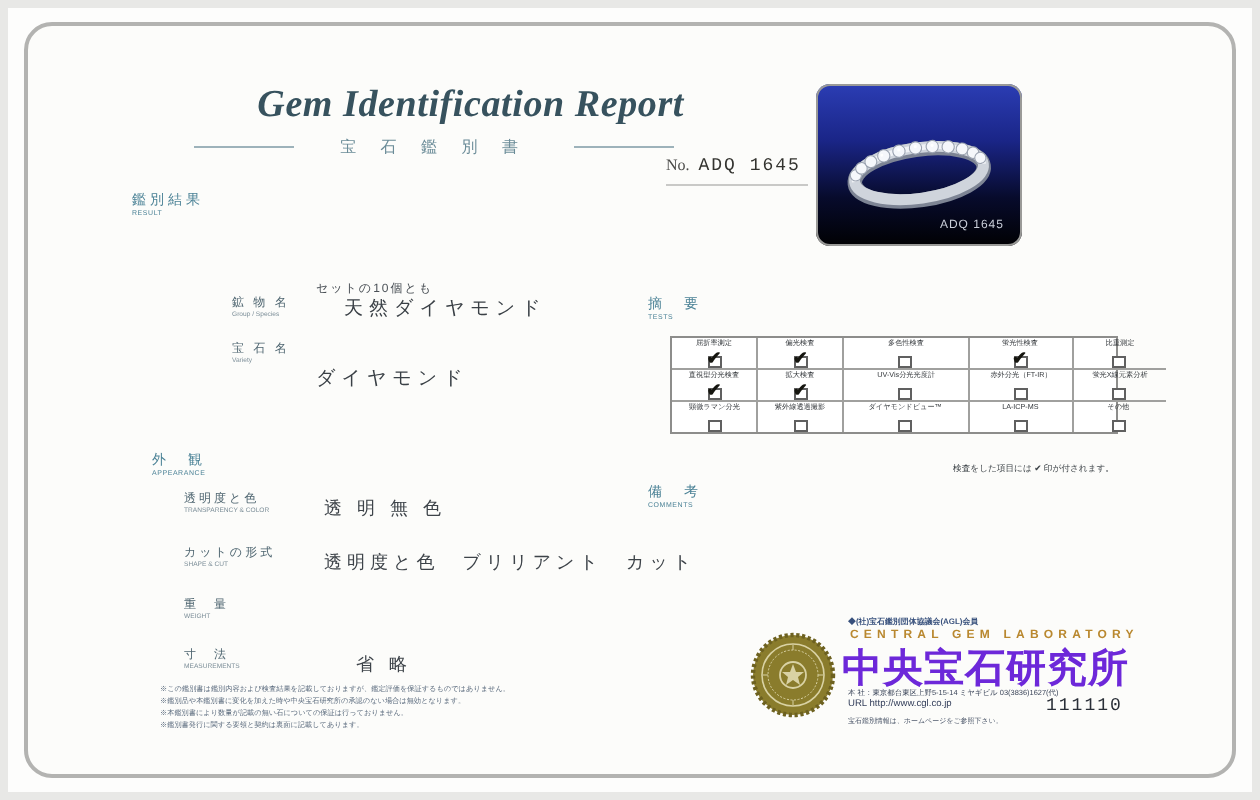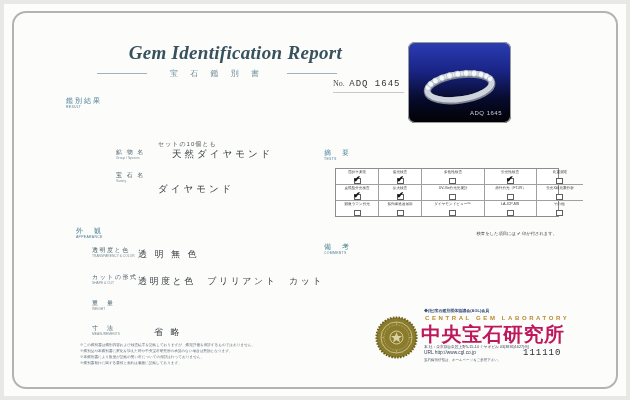--- a/index.html
+++ b/index.html
@@ -48,21 +48,21 @@
   
   .sec { color:#4b8296; line-height:1; }
   .sec .jp { font-size:7px; letter-spacing:2px; white-space:nowrap; }
   .sec .en { font-size:6px; transform:scale(0.58); transform-origin:0 0; margin-top:1px; letter-spacing:0.5px; white-space:nowrap; }
 
   
   .flabel { color:#5a6d78; line-height:1; }
   .flabel .jp { font-size:6px; letter-spacing:1.5px; white-space:nowrap; color:#4e6570; }
   .flabel .en { font-size:6px; transform:scale(0.55); transform-origin:0 0; margin-top:1px; white-space:nowrap; color:#7c8e98; }
 
-  .fvalue { font-size:9px; letter-spacing:2.5px; color:#3d4349; white-space:nowrap; }
+  .fvalue { font-size:9px; letter-spacing:2.5px; color:#3d4349; white-space:nowrap;margin-left:24px; }
   .fnote  { font-size:6px; letter-spacing:1px; color:#4a5056; white-space:nowrap; }
   .big-value { font-size:9.5px; letter-spacing:3px; color:#3a4046; white-space:nowrap; }
 
   
   .ttable {
     left:335px; top:168px; width:222px; background:#fff;
     border:1px solid #8d8d8b;
   }
   .ttable-title {
     height:13px; line-height:13px; text-align:center; border-bottom:1px solid #8d8d8b;
@@ -93,21 +93,21 @@
   
   .footnotes { left:80px; top:343px; color:#5b6b7e; }
   .footnotes div {
     font-size:6px; transform:scale(0.6); transform-origin:0 0;
     white-space:nowrap; height:6px; line-height:6px;
   }
 
   
   .member-line { left:424px; top:308px; font-size:6px; transform:scale(0.66); transform-origin:0 0; color:#37507c; white-space:nowrap; font-weight:600; }
   .lab-en { left:425px; top:315px; font-size:6px; letter-spacing:2.6px; color:#b9882f; font-weight:700; white-space:nowrap; }
-  .lab-jp { left:421px; top:321px; font-size:20px; font-weight:800; color:#be185d; letter-spacing:0.5px; white-space:nowrap; transform:scaleY(0.98); transform-origin:0 0; }
+  .lab-jp { left:421px; top:321px; font-size:20px; font-weight:800; color:#6d28d9; letter-spacing:0.5px; white-space:nowrap; transform:scaleY(0.98); transform-origin:0 0; }
   .lab-address { left:424px; top:344px; font-size:6px; transform:scale(0.62); transform-origin:0 0; color:#3c465a; white-space:nowrap; }
   .lab-url { left:424px; top:350px; font-size:6px; transform:scale(0.8); transform-origin:0 0; color:#35405c; white-space:nowrap; }
   .lab-serial { left:523px; top:348px; font-family:"Liberation Mono", monospace; font-size:9px; font-weight:400; color:#2a2f38; letter-spacing:1px; }
   .lab-note { left:424px; top:358px; font-size:6px; transform:scale(0.58); transform-origin:0 0; color:#4a5568; white-space:nowrap; }
 </style>
 </head>
 <body>
 
 <div class="stage">
   <div class="paper abs" style="inset:4px;"></div>

